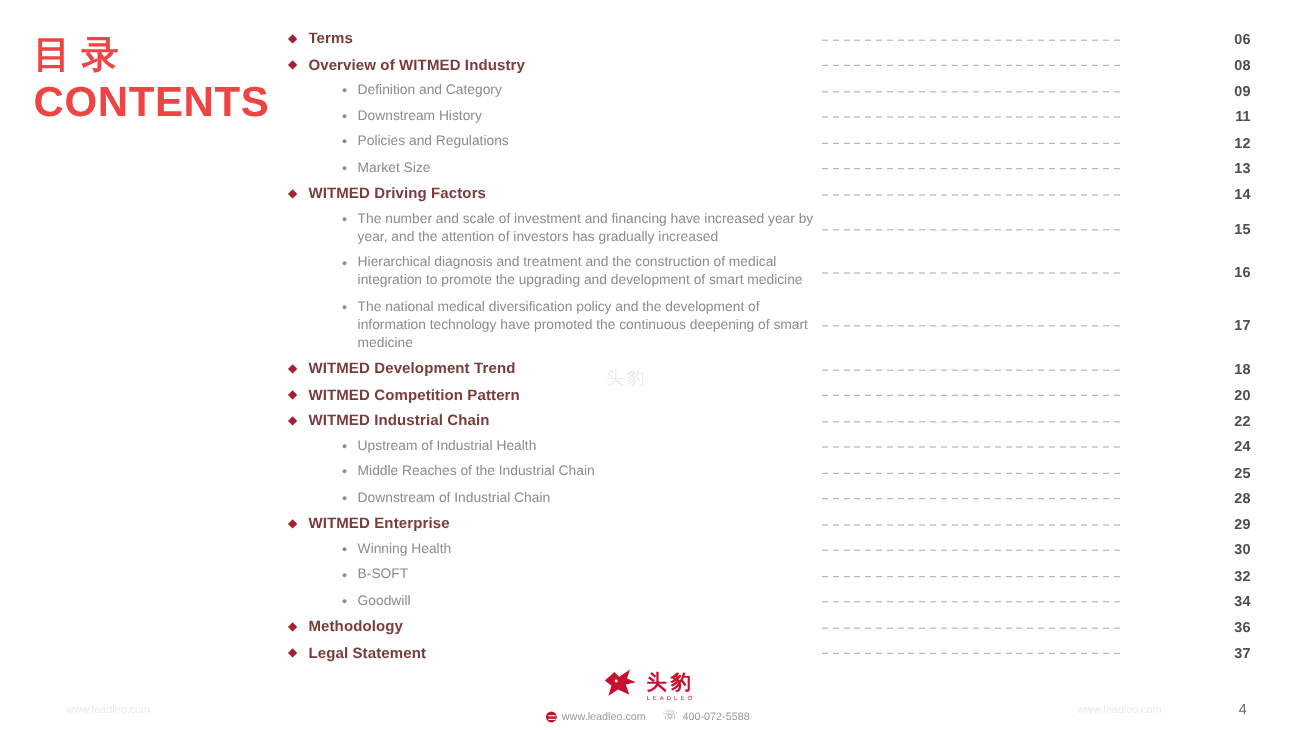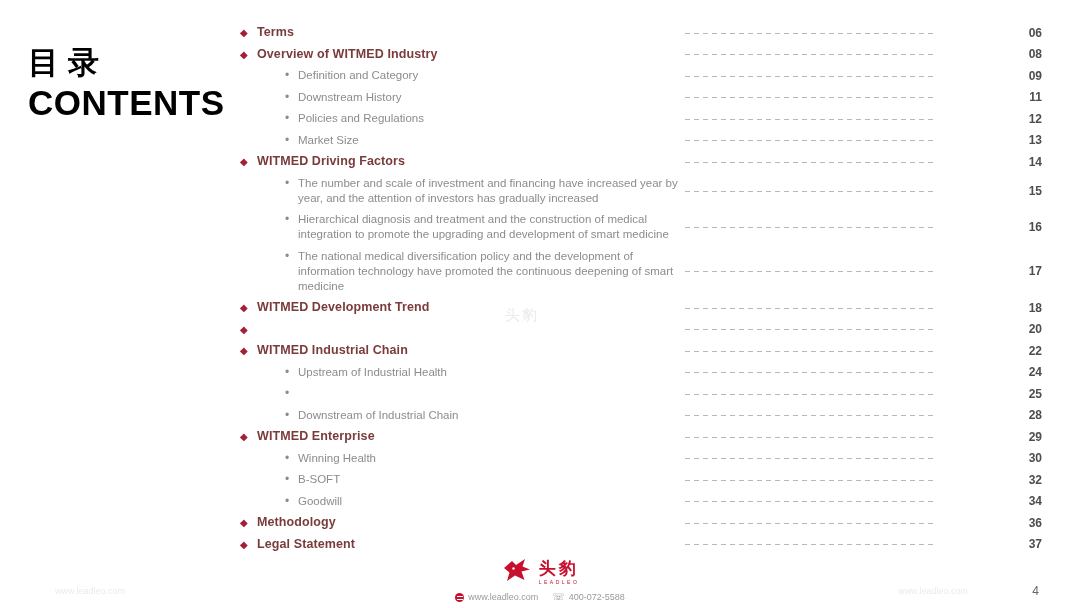--- a/index.html
+++ b/index.html
@@ -3,21 +3,21 @@
 <meta charset="utf-8">
 <style>
   * { margin:0; padding:0; box-sizing:border-box; }
   html,body { background:#fff; }
   .page {
     position:relative; width:1080px; height:608px; background:#ffffff;
     font-family:"Liberation Sans", sans-serif; overflow:hidden;
   }
 
   
-  .title-block { position:absolute; left:28px; top:46px; color:#000000; }
+  .title-block { position:absolute; left:28px; top:29px; color:#ef4444; }
   .title-zh { font-size:31px; font-weight:bold; letter-spacing:9px; line-height:1.1; }
   .title-en { font-size:35px; font-weight:bold; letter-spacing:0.5px; margin-top:3px; }
 
   
   .toc { position:absolute; left:240px; top:22px; width:805px; }
   .toc-row { display:flex; align-items:center; padding:3.25px 0; }
   .toc-label { width:445px; display:flex; align-items:flex-start; line-height:15px; }
   .bullet { flex:0 0 auto; text-align:left; }
   .toc-row.level0 .bullet { width:17px; font-size:10px; color:#A32035; line-height:15px; }
   .toc-row.level0 .toc-text { font-size:12.5px; font-weight:bold; color:#7A3B3B; letter-spacing:0.1px; }
@@ -159,20 +159,21 @@
         <span class="bullet">◆</span>
         <span class="toc-text">WITMED Development Trend</span>
       </div>
       <div class="toc-leader"></div>
       <div class="toc-page">18</div>
     </div>
 
     <div class="toc-row level0">
       <div class="toc-label">
         <span class="bullet">◆</span>
+        <span class="toc-text">WITMED Competition Pattern</span>
       </div>
       <div class="toc-leader"></div>
       <div class="toc-page">20</div>
     </div>
 
     <div class="toc-row level0">
       <div class="toc-label">
         <span class="bullet">◆</span>
         <span class="toc-text">WITMED Industrial Chain</span>
       </div>
@@ -185,20 +186,21 @@
         <span class="bullet">•</span>
         <span class="toc-text">Upstream of Industrial Health</span>
       </div>
       <div class="toc-leader"></div>
       <div class="toc-page">24</div>
     </div>
 
     <div class="toc-row level1">
       <div class="toc-label">
         <span class="bullet">•</span>
+        <span class="toc-text">Middle Reaches of the Industrial Chain</span>
       </div>
       <div class="toc-leader"></div>
       <div class="toc-page">25</div>
     </div>
 
     <div class="toc-row level1">
       <div class="toc-label">
         <span class="bullet">•</span>
         <span class="toc-text">Downstream of Industrial Chain</span>
       </div>

